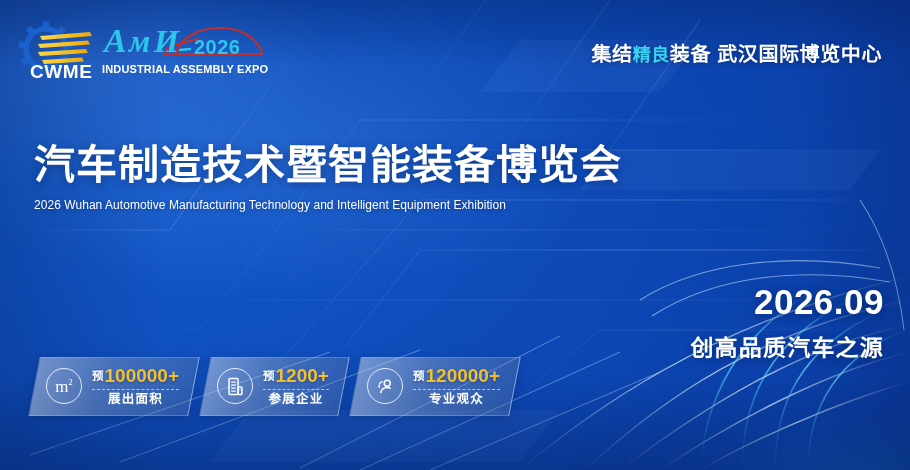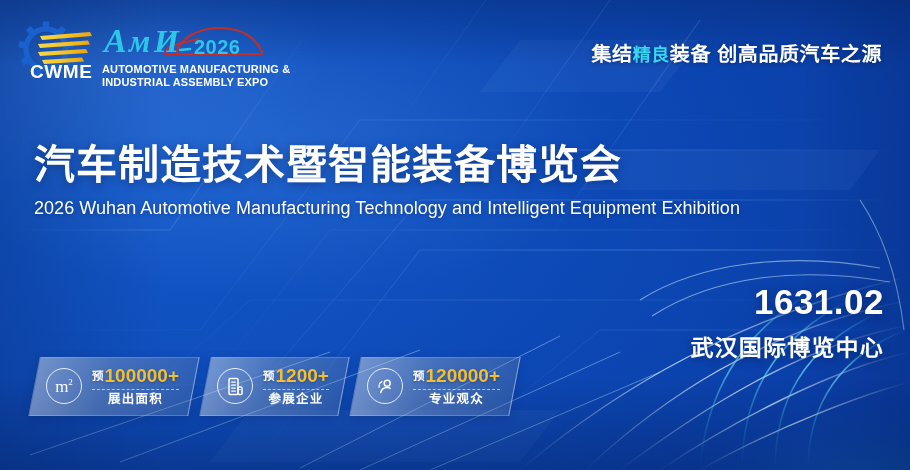--- a/index.html
+++ b/index.html
@@ -89,21 +89,21 @@
     color:#ffffff;
     font-size:41px; font-weight:700;
     letter-spacing:1.2px; line-height:50px;
     white-space:nowrap;
     text-shadow:0 2px 10px rgba(2,24,78,.45);
   }
   .headline h1.line2{ letter-spacing:1px; }
   .headline .sub-en{
     margin-top:8px;
     color:#ffffff;
-    font-size:18px; font-weight:400;
+    font-size:12px; font-weight:400;
     letter-spacing:.05px; white-space:nowrap;
     text-shadow:0 1px 4px rgba(2,24,78,.4);
   }
 
   
   .datebox{
     position:absolute; right:26px; top:282px; z-index:6;
     text-align:right;
   }
   .datebox .d1,.datebox .d2{
@@ -319,37 +319,36 @@
           <g fill="#2ec6e8" font-family="Liberation Serif, DejaVu Serif, serif" font-style="italic" font-weight="700">
             <text x="2" y="32" font-size="34">A</text>
             <text x="27" y="32" font-size="31">м</text>
             <text x="52" y="32" font-size="32">И</text>
           </g>
 
           <path d="M78 30 L88 29" stroke="#2ec6e8" stroke-width="2.4" fill="none" stroke-linecap="round"></path>
           <text x="92" y="34" fill="#2ec6e8" font-family="Liberation Sans, sans-serif" font-size="20" font-weight="700" letter-spacing="0.5">2026</text>
         </svg>
       </div>
-      <div class="logo-sub">AUTOMOTIVE MANUFACTURING &amp;</div>
       <div class="logo-sub">INDUSTRIAL ASSEMBLY EXPO</div>
     </div>
   </div>
 
   <div class="tagline">
-    <span>集结</span><span class="hl">精良</span><span>装备 创高品质汽车之源</span>
+    <span>集结</span><span class="hl">精良</span><span>装备 武汉国际博览中心</span>
   </div>
 
   <div class="headline">
     <h1 class="line2">汽车制造技术暨智能装备博览会</h1>
     <div class="sub-en">2026 Wuhan Automotive Manufacturing Technology and Intelligent Equipment Exhibition</div>
   </div>
 
   <div class="datebox">
-    <div class="d1">1631.02</div>
-    <div class="venue">武汉国际博览中心</div>
+    <div class="d1">2026.09</div>
+    <div class="venue">创高品质汽车之源</div>
   </div>
 
   <div class="stats">
 
     <div class="stat">
       <div class="stat-inner">
         <div class="stat-icon">
           <span class="m2">m<sup>2</sup></span>
         </div>
         <div class="stat-text">

